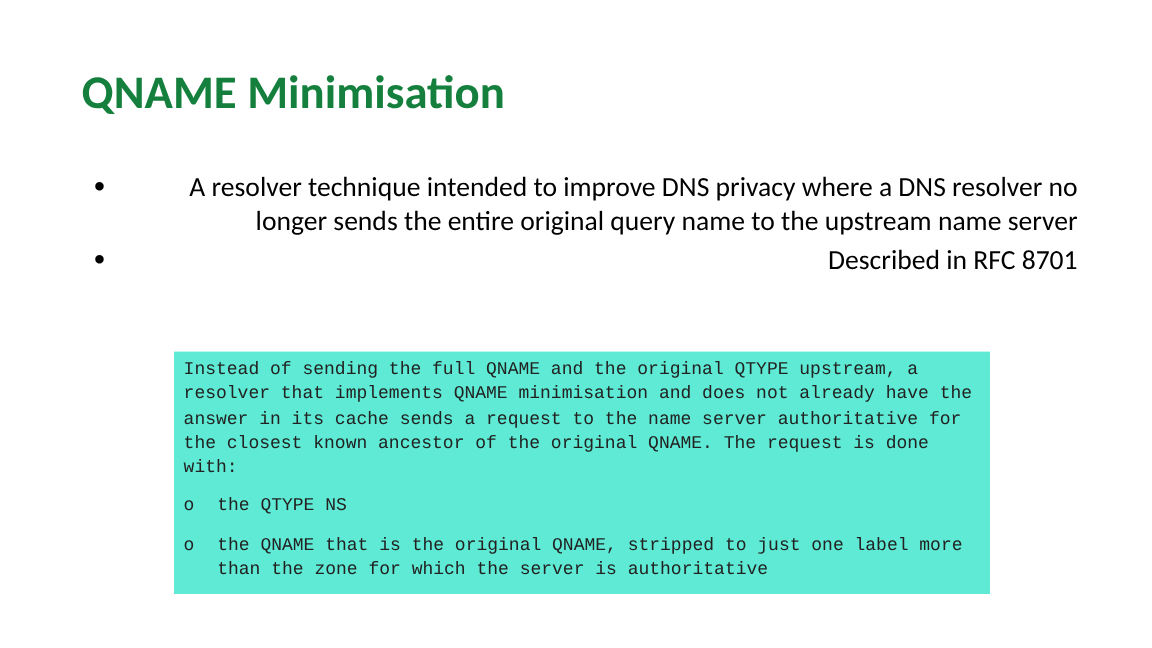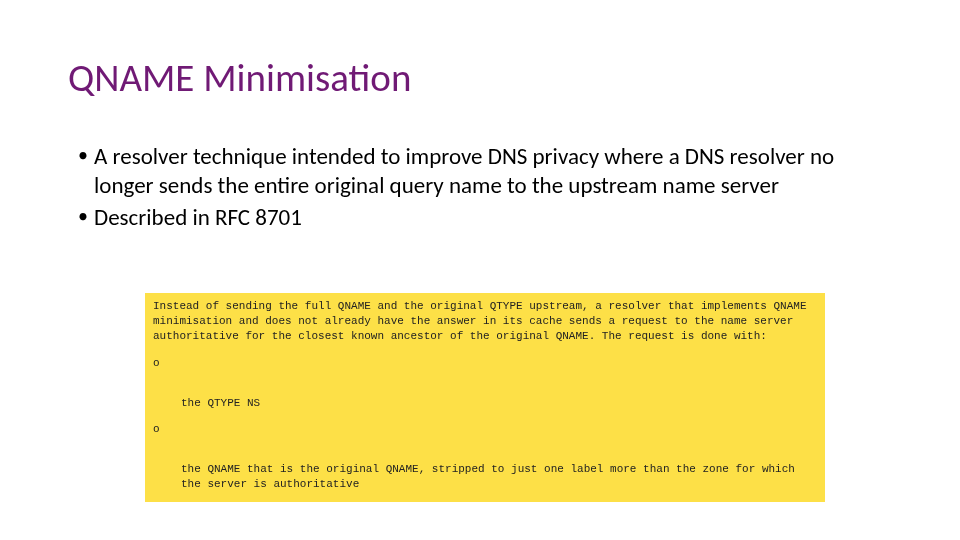--- a/index.html
+++ b/index.html
@@ -15,22 +15,22 @@
     position: relative;
     width: 960px;
     height: 540px;
     box-sizing: border-box;
   }
   .title {
     position: absolute;
     left: 68px;
     top: 54px;
     font-size: 39px;
-    font-weight: 400;
-    color: #701a75;
+    font-weight: 700;
+    color: #15803d;
     letter-spacing: 0px;
   }
   .bullets {
     position: absolute;
     left: 78px;
     top: 142px;
     width: 820px;
     font-size: 23px;
     line-height: 1.28;
     color: #000;
@@ -42,49 +42,49 @@
   }
   .bullets .dot {
     flex: 0 0 auto;
     width: 16px;
     text-align: left;
     font-size: 20px;
     line-height: 1.35;
   }
   .bullets .text {
     flex: 1 1 auto;
+    text-align: right;
   }
   .excerpt {
     position: absolute;
     left: 145px;
     top: 293px;
     width: 680px;
-    background: #fde047;
+    background: #5eead4;
     padding: 6px 8px 10px 8px;
     font-family: "Courier New", Courier, monospace;
-    font-size: 11px;
+    font-size: 15px;
     line-height: 1.35;
     color: #222;
     box-sizing: border-box;
   }
   .excerpt .para {
     margin: 0 0 12px 0;
     white-space: normal;
   }
   .excerpt .item {
     display: flex;
     margin: 0 0 12px 0;
   }
   .excerpt .item:last-child { margin-bottom: 0; }
   .excerpt .marker {
     flex: 0 0 28px;
   }
   .excerpt .itemtext {
     flex: 1 1 auto;
-    margin-top: 40px;
   }
 </style>
 </head>
 <body>
 
 <div class="slide">
 
   <div class="title">QNAME Minimisation</div>
 
   <div class="bullets">

